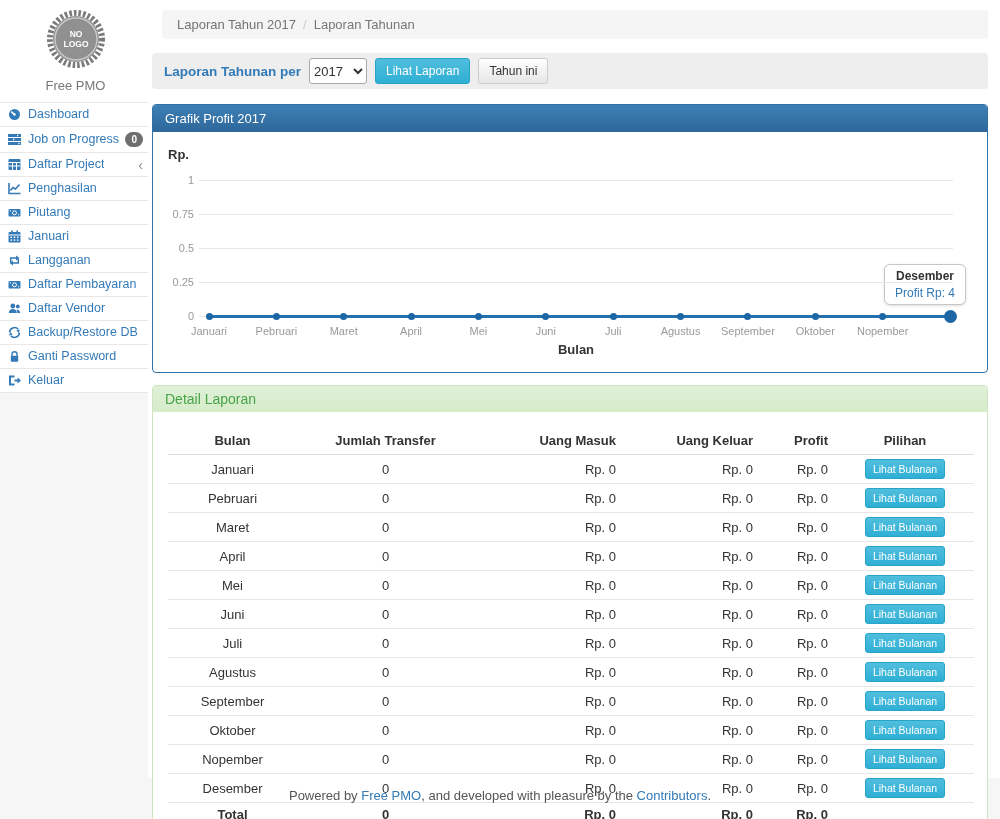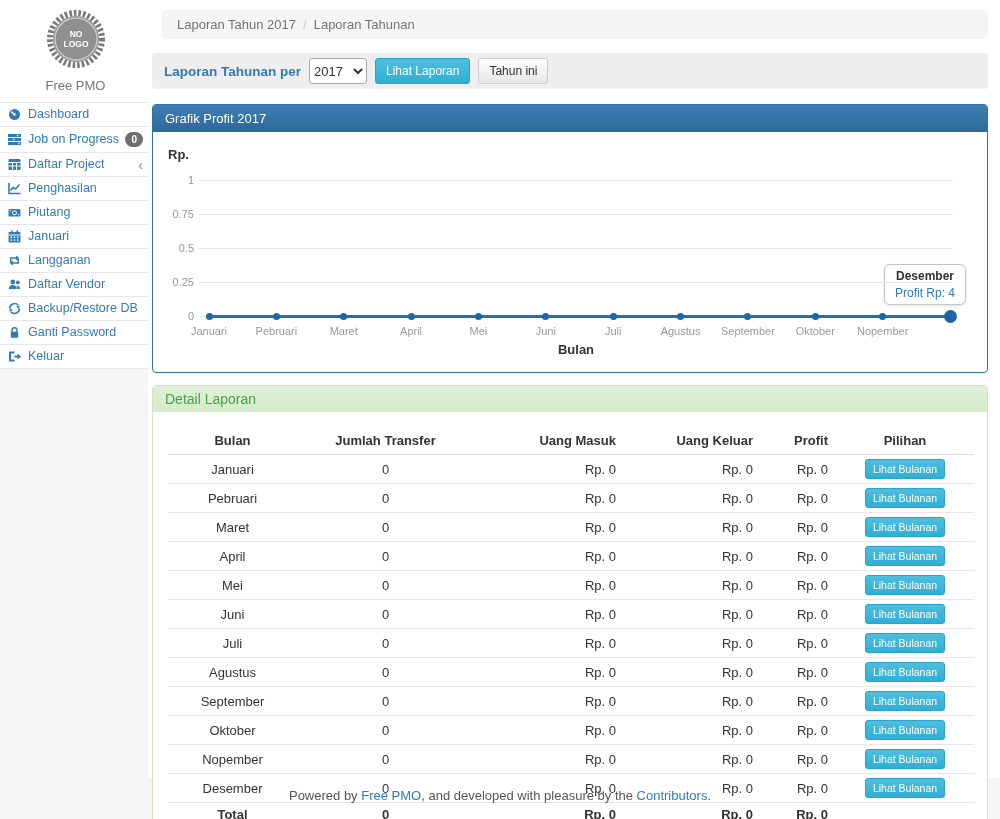--- a/index.html
+++ b/index.html
@@ -185,20 +185,31 @@
           <svg width="13" height="13">
             <g fill="none" stroke="#337ab7" stroke-width="1.5">
               <path d="M2.7 8.5V4h6"></path>
               <path d="M10.3 4.5V9h-6"></path>
             </g>
             <path d="M8 1.5l3.4 2.5L8 6.5z" fill="#337ab7"></path>
             <path d="M5 6.5L1.6 9 5 11.5z" fill="#337ab7"></path>
           </svg>
         </span>
         <span class="mlabel">Langganan</span>
+      </div>
+      <div class="menu-item">
+        <span class="icn">
+          <svg width="13" height="13">
+            <rect x="0.5" y="3" width="12" height="7.5" rx="1" fill="#337ab7"></rect>
+            <circle cx="6.5" cy="6.8" r="2" fill="none" stroke="#fff"></circle>
+            <rect x="1.8" y="4.3" width="1.2" height="1" fill="#fff"></rect>
+            <rect x="10" y="8.2" width="1.2" height="1" fill="#fff"></rect>
+          </svg>
+        </span>
+        <span class="mlabel">Daftar Pembayaran</span>
       </div>
       <div class="menu-item">
         <span class="icn">
           <svg width="14" height="13">
             <g fill="#337ab7">
               <circle cx="9.8" cy="4.4" r="1.9"></circle>
               <path d="M8.6 7.4c2 .1 3.6 1.6 3.6 3.6H9.4z"></path>
               <circle cx="4.8" cy="4" r="2.4"></circle>
               <path d="M0.8 11c0-2.4 1.8-3.9 4-3.9s4 1.5 4 3.9z"></path>
             </g>

